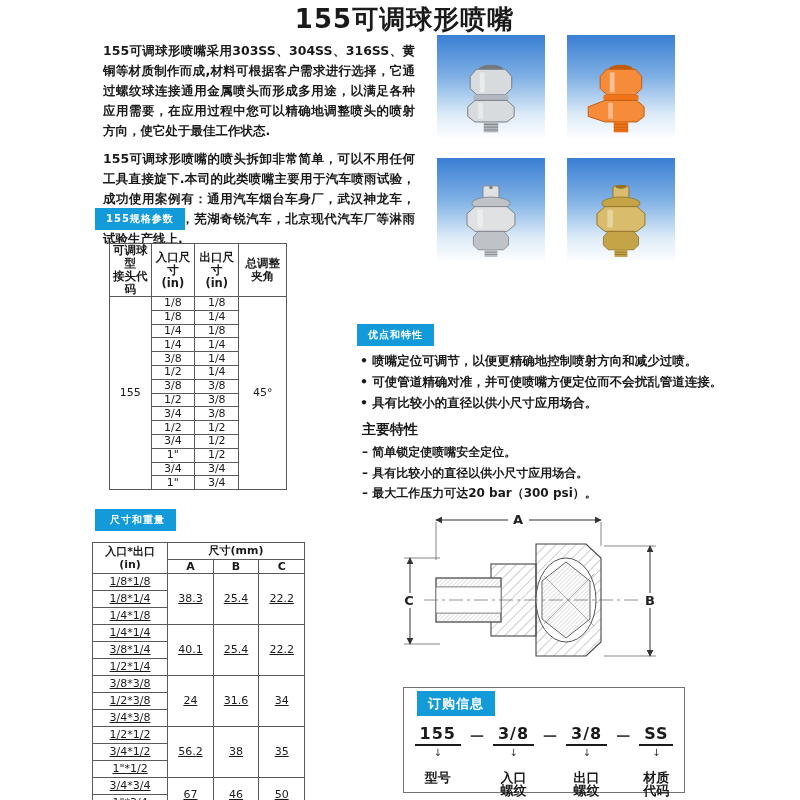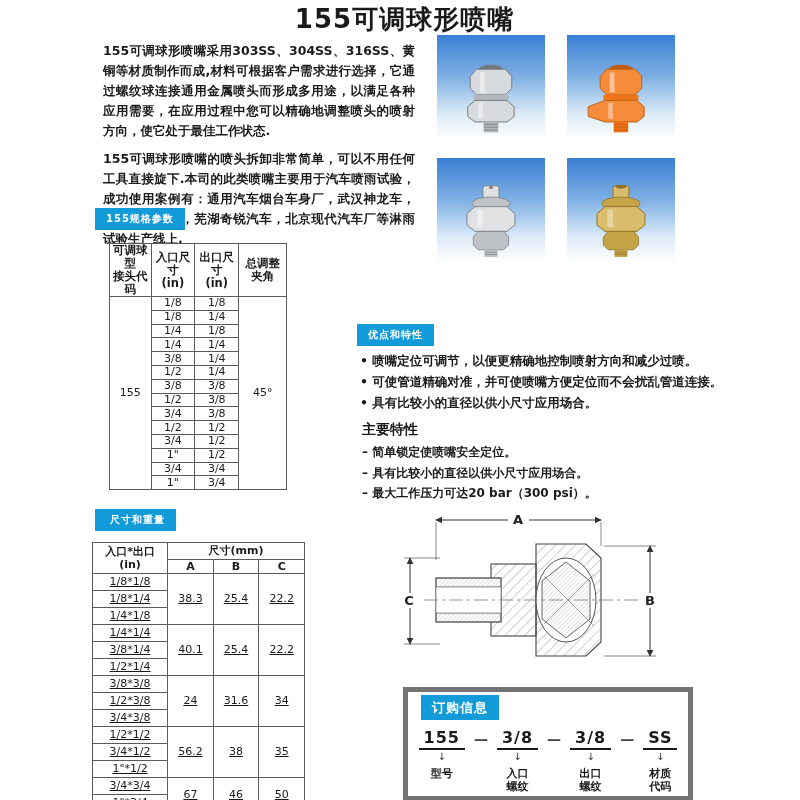--- a/index.html
+++ b/index.html
@@ -48,29 +48,29 @@
   .dim-table{position:absolute;left:92px;top:542px;width:213px;}
   .dim-table th{font-size:11px;}
   .dim-table .io-h{width:78px;height:30px;line-height:13px;border-radius:10px;}
   .dim-table .sz-h{height:15px;} .dim-table .abc th{height:12px;width:45px;}
   .dim-table td{height:16px;line-height:16px;text-decoration:underline;}
 
   .diagram{position:absolute;left:396px;top:506px;width:272px;height:158px;}
   .diagram text{font-size:13px;font-weight:600;fill:#222;}
 
   .order-box{position:absolute;left:403px;top:687px;width:280px;height:104px;
-             border:5px solid #737373;background:#fff;}
+             border:1px solid #737373;background:#fff;}
   .order-badge{left:13px;top:3px;font-size:13px;}
   .order-row{display:flex;justify-content:center;gap:9px;margin-top:36px;}
   .order-col{display:flex;flex-direction:column;align-items:center;}
   .order-code{font-size:16px;font-weight:700;letter-spacing:1px;border-bottom:2px solid #1a1a1a;
               padding:0 5px 1px 5px;}
   .order-dash{font-size:14px;color:#444;margin-top:3px;font-weight:700;}
   .order-arrow{font-size:10px;color:#333;margin-top:2px;line-height:10px;}
-  .order-label{font-size:11px;line-height:12.5px;font-weight:600;margin-top:6px;
+  .order-label{font-size:13px;line-height:12.5px;font-weight:600;margin-top:14px;
                white-space:pre-line;text-align:center;}
 </style>
 </head>
 <body>
 
 <div class="page">
 
   <div class="title">155可调球形喷嘴</div>
 
   <div class="intro">

